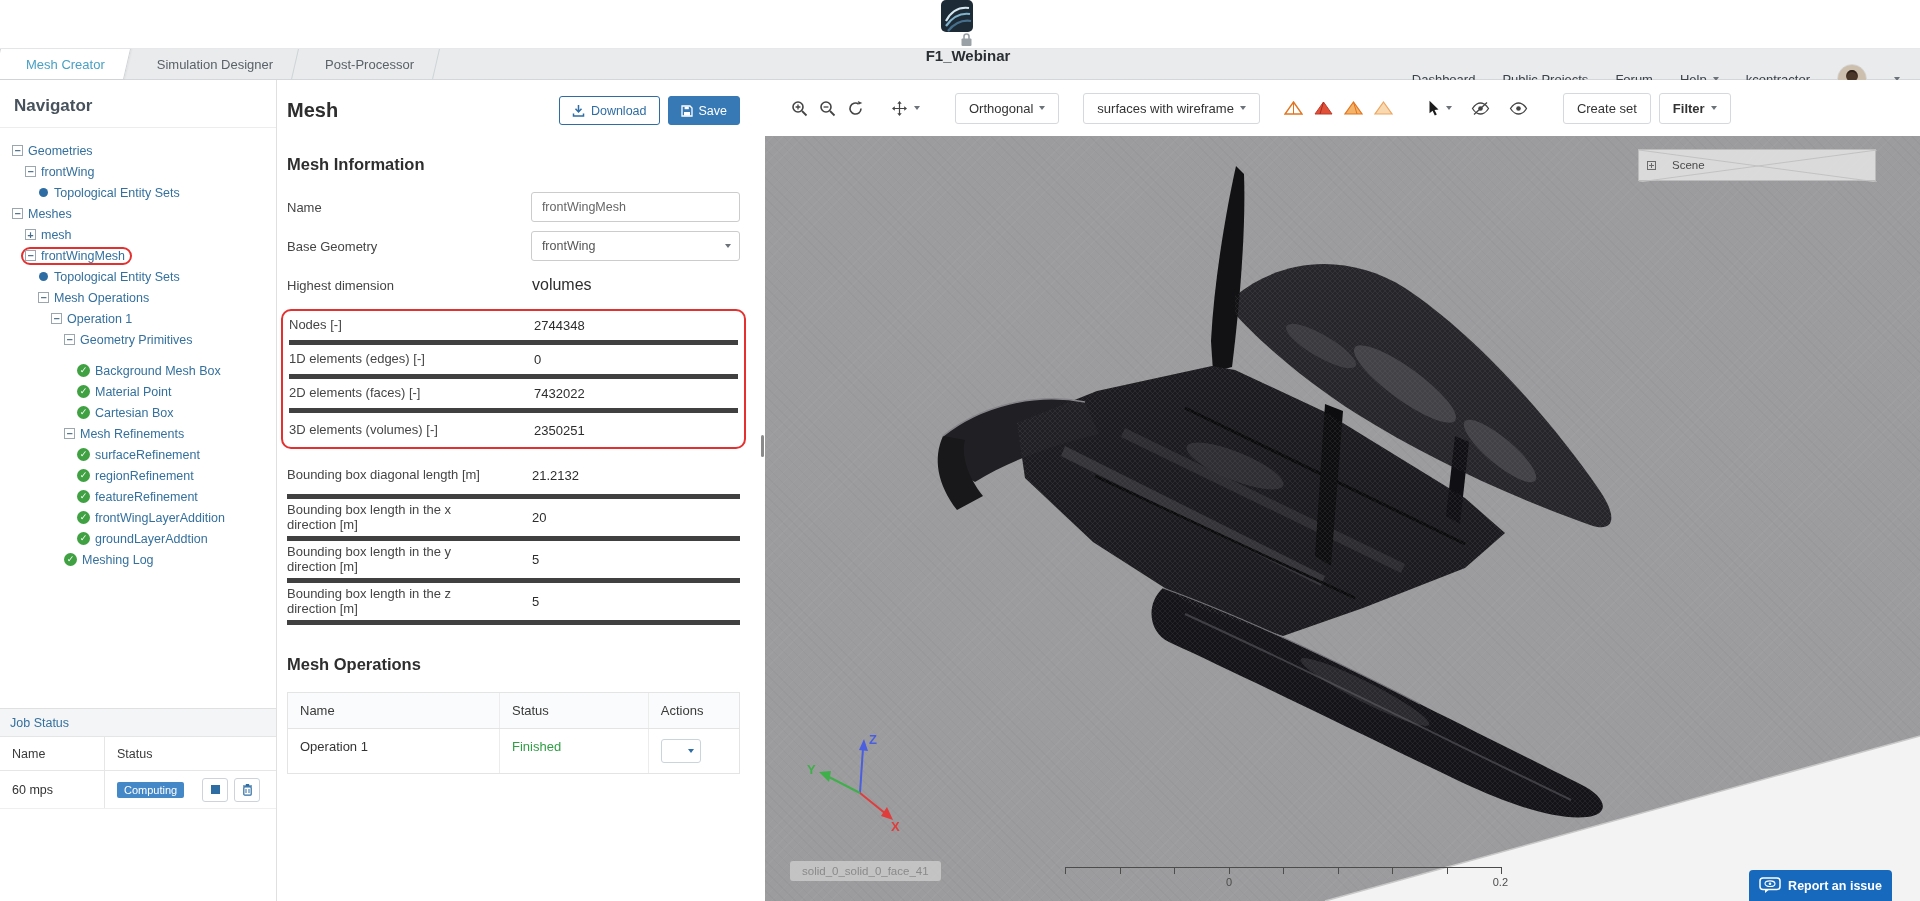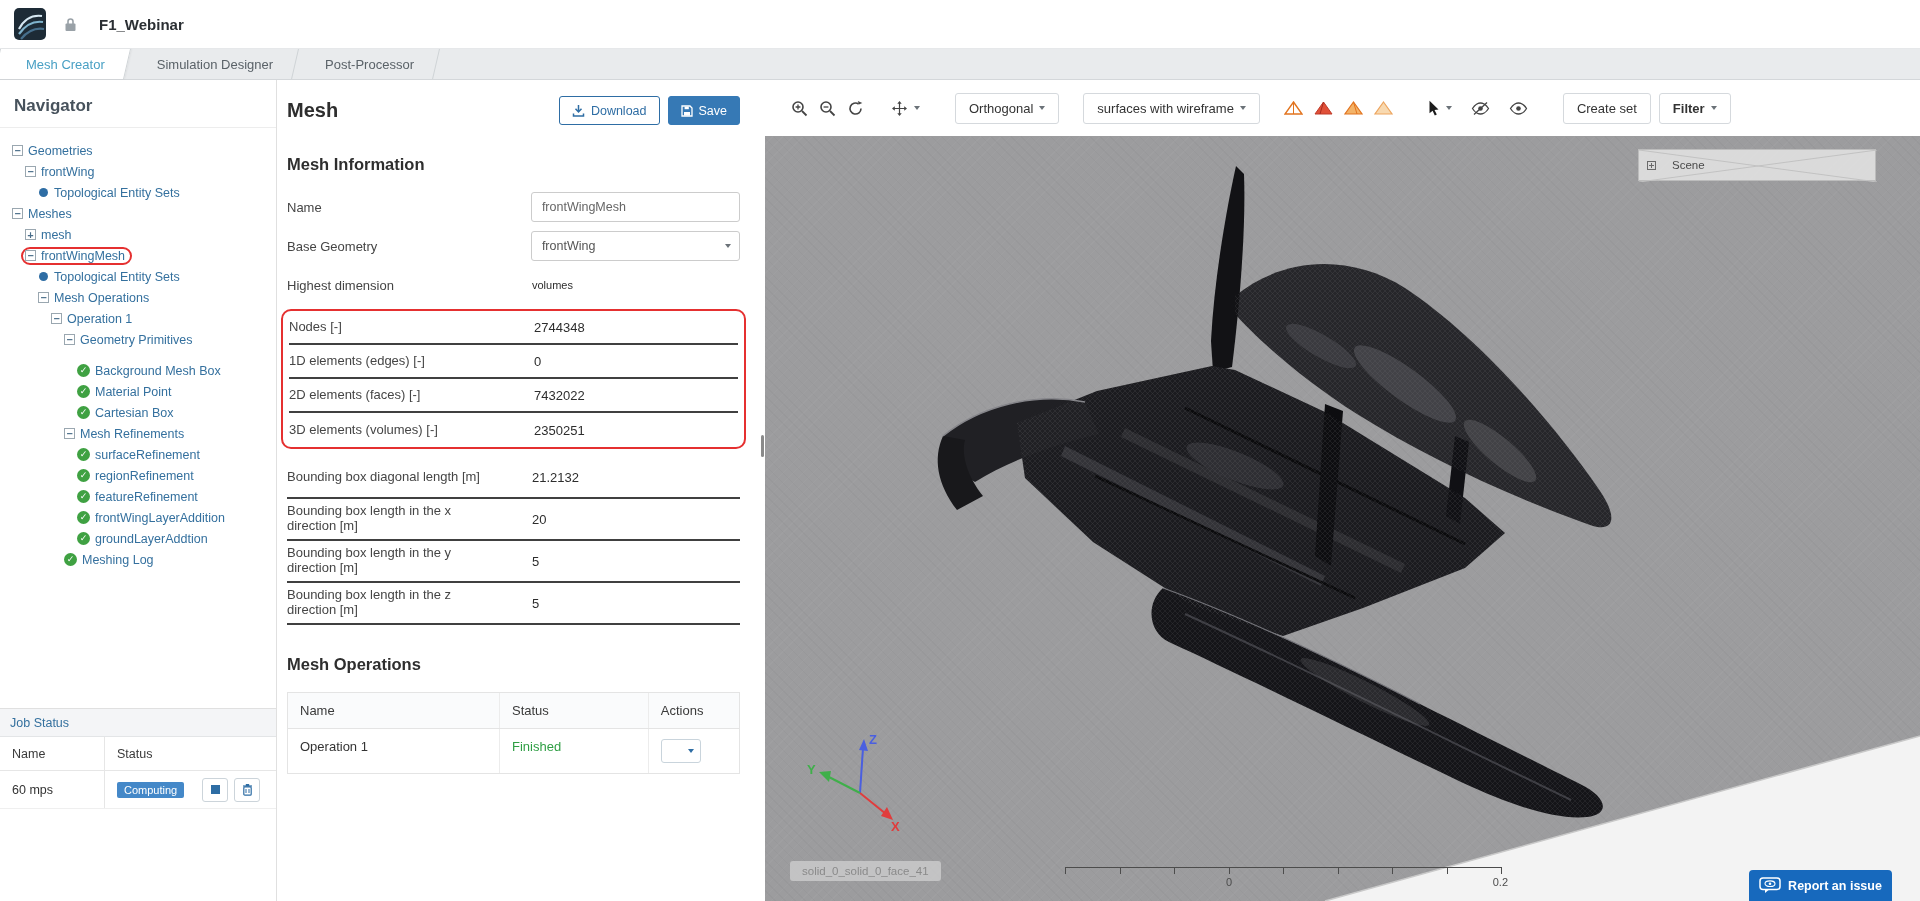--- a/index.html
+++ b/index.html
@@ -1,20 +1,20 @@
 <!DOCTYPE html>
 <html style="--accent-blue: #2e6da4; --save-blue: #3679b5; --link-blue: #34709e; --check-green: #3fa142; --finished-green: #2f9e44; --computing-blue: #4488c8; --annotation-red: #e53030; --active-tab-teal: #49a0c4; --viewport-gray: #9c9c9e;"><head>
 <meta charset="utf-8">
 <style>
   * { box-sizing: border-box; margin: 0; padding: 0; }
   html,body { width:1920px; height:901px; overflow:hidden; }
   body { font-family:"Liberation Sans", sans-serif; background:#fff; color:#333; }
 
   
-  .topbar { height:49px; background:#fff; border-bottom:1px solid #e6e8ea; display:flex; align-items:center; padding:0 20px 0 14px; }
+  .topbar { height:49px; background:#fff; border-bottom:1px solid #e6e8ea; display:flex; align-items:center; padding:0 20px 0 14px;flex-direction:column; }
   .logo { width:32px; height:32px; cursor:pointer; }
   .lock { margin-left:18px; display:flex; }
   .proj-title { margin-left:22px; font-size:15px; font-weight:bold; color:#2b2f33; }
   .top-nav { margin-left:auto; display:flex; align-items:center; gap:27px; font-size:13px; color:#3a424a; }
   .top-nav a { cursor:pointer; display:flex; align-items:center; }
   .avatar { width:30px; height:30px; border-radius:50%; overflow:hidden; cursor:pointer; border:1px solid #d6d6d6; }
   .caret { display:inline-block; width:0; height:0; border-left:4px solid transparent; border-right:4px solid transparent; border-top:5px solid #6b7278; }
   .caret.sm { border-left-width:3px; border-right-width:3px; border-top-width:4px; }
   .caret.blue { border-top-color:var(--accent-blue,#2e6da4); }
   .ml6 { margin-left:6px; }
@@ -68,24 +68,24 @@
   .mp-actions { margin-left:auto; display:flex; gap:8px;padding-left:48px; }
   .btn { height:29px; border-radius:3px; font-size:12.5px; display:inline-flex; align-items:center; gap:6px; padding:0 12px; cursor:pointer; font-family:inherit; }
   .btn-outline { background:#fff; border:1px solid var(--accent-blue,#2e6da4); color:var(--accent-blue,#2e6da4); }
   .btn-primary { background:var(--save-blue,#3679b5); border:1px solid var(--save-blue,#3679b5); color:#fff; }
   .mesh-panel h2 { font-size:16.5px; font-weight:bold; color:#2e2e2e; margin:30px 0 18px; }
   .field-row { display:flex; align-items:center; min-height:30px; margin-bottom:9px; font-size:13px; color:#454545; }
   .flabel { width:245px; }
   .finput { width:210px; height:30px; border:1px solid #ccc; border-radius:3px; padding:0 10px; font-size:12.5px; color:#666; font-family:inherit; }
   .fselect { width:210px; height:30px; border:1px solid #ccc; border-radius:3px; padding:0 8px 0 10px; font-size:12.5px; color:#555; display:flex; align-items:center; cursor:pointer; background:#fff; }
   .fselect .caret { margin-left:auto; }
-  .fvalue { font-size:11px; color:#2d2d2d; }
+  .fvalue { font-size:16px; color:#2d2d2d; }
   .stats { margin:0 -6px; padding:0 6px; }
   .red-annot { border:2px solid var(--annotation-red,#e53030); border-radius:10px; margin-top:8px; margin-bottom:8px; }
-  .stat-row { display:flex; align-items:center; min-height:34px; font-size:13px; border-bottom:2px solid #404040; }
+  .stat-row { display:flex; align-items:center; min-height:34px; font-size:13px; border-bottom:5px solid #404040; }
   .red-annot .stat-row:last-child { border-bottom:none; }
   .stat-row.bound { min-height:42px; }
   .slabel { width:245px; color:#454545; line-height:1.15; }
   .l2 { display:block; }
   .svalue { color:#2d2d2d; }
   .ops-table { border:1px solid #e4e4e4; font-size:13px; margin-top:4px; }
   .ops-head { display:flex; background:#fafbfc; border-bottom:1px solid #e4e4e4; color:#3a3a3a; }
   .ops-row { display:flex; border-bottom:1px solid #efefef; }
   .ops-row:last-child { border-bottom:none; }
   .oc { padding:10px 12px; }
@@ -130,20 +130,39 @@
         <path d="M7 31 Q17 19 30 21" stroke="#466f8c" fill="none" stroke-width="2.2"></path>
       </svg>
   </span>
   <span class="lock">
     <svg width="13" height="15" viewBox="0 0 13 15">
         <path d="M4 7V4.5a2.5 2.5 0 0 1 5 0V7" fill="none" stroke="#99a1a7" stroke-width="1.6"></path>
         <rect x="1.5" y="6.5" width="10" height="7.5" rx="1" fill="#99a1a7"></rect>
       </svg>
   </span>
   <span class="proj-title">F1_Webinar</span>
+  <div class="top-nav">
+    <a>Dashboard</a>
+    <a>Public Projects</a>
+    <a>Forum</a>
+    <a>
+        <span>Help</span>
+        <span class="caret sm ml6"></span>
+      </a>
+    <a>kcontractor</a>
+    <span class="avatar">
+      <svg width="28" height="28" viewBox="0 0 28 28">
+          <rect width="28" height="28" fill="#cdbfae"></rect>
+          <circle cx="14" cy="11" r="6" fill="#4a3628"></circle>
+          <path d="M14 7a5.5 5.5 0 0 0-5 4c0-1 .5-6 5-6s5 5 5 6a5.5 5.5 0 0 0-5-4z" fill="#2e2018"></path>
+          <path d="M4 28c1-6 5.5-8 10-8s9 2 10 8z" fill="#3c5068"></path>
+        </svg>
+    </span>
+    <span class="caret sm"></span>
+  </div>
 </div>
 
 <div class="tabbar">
 
     <div class="tab active">
       <span class="tab-bg"></span>
       <span class="tab-label">Mesh Creator</span>
     </div>
 
     <div class="tab">

